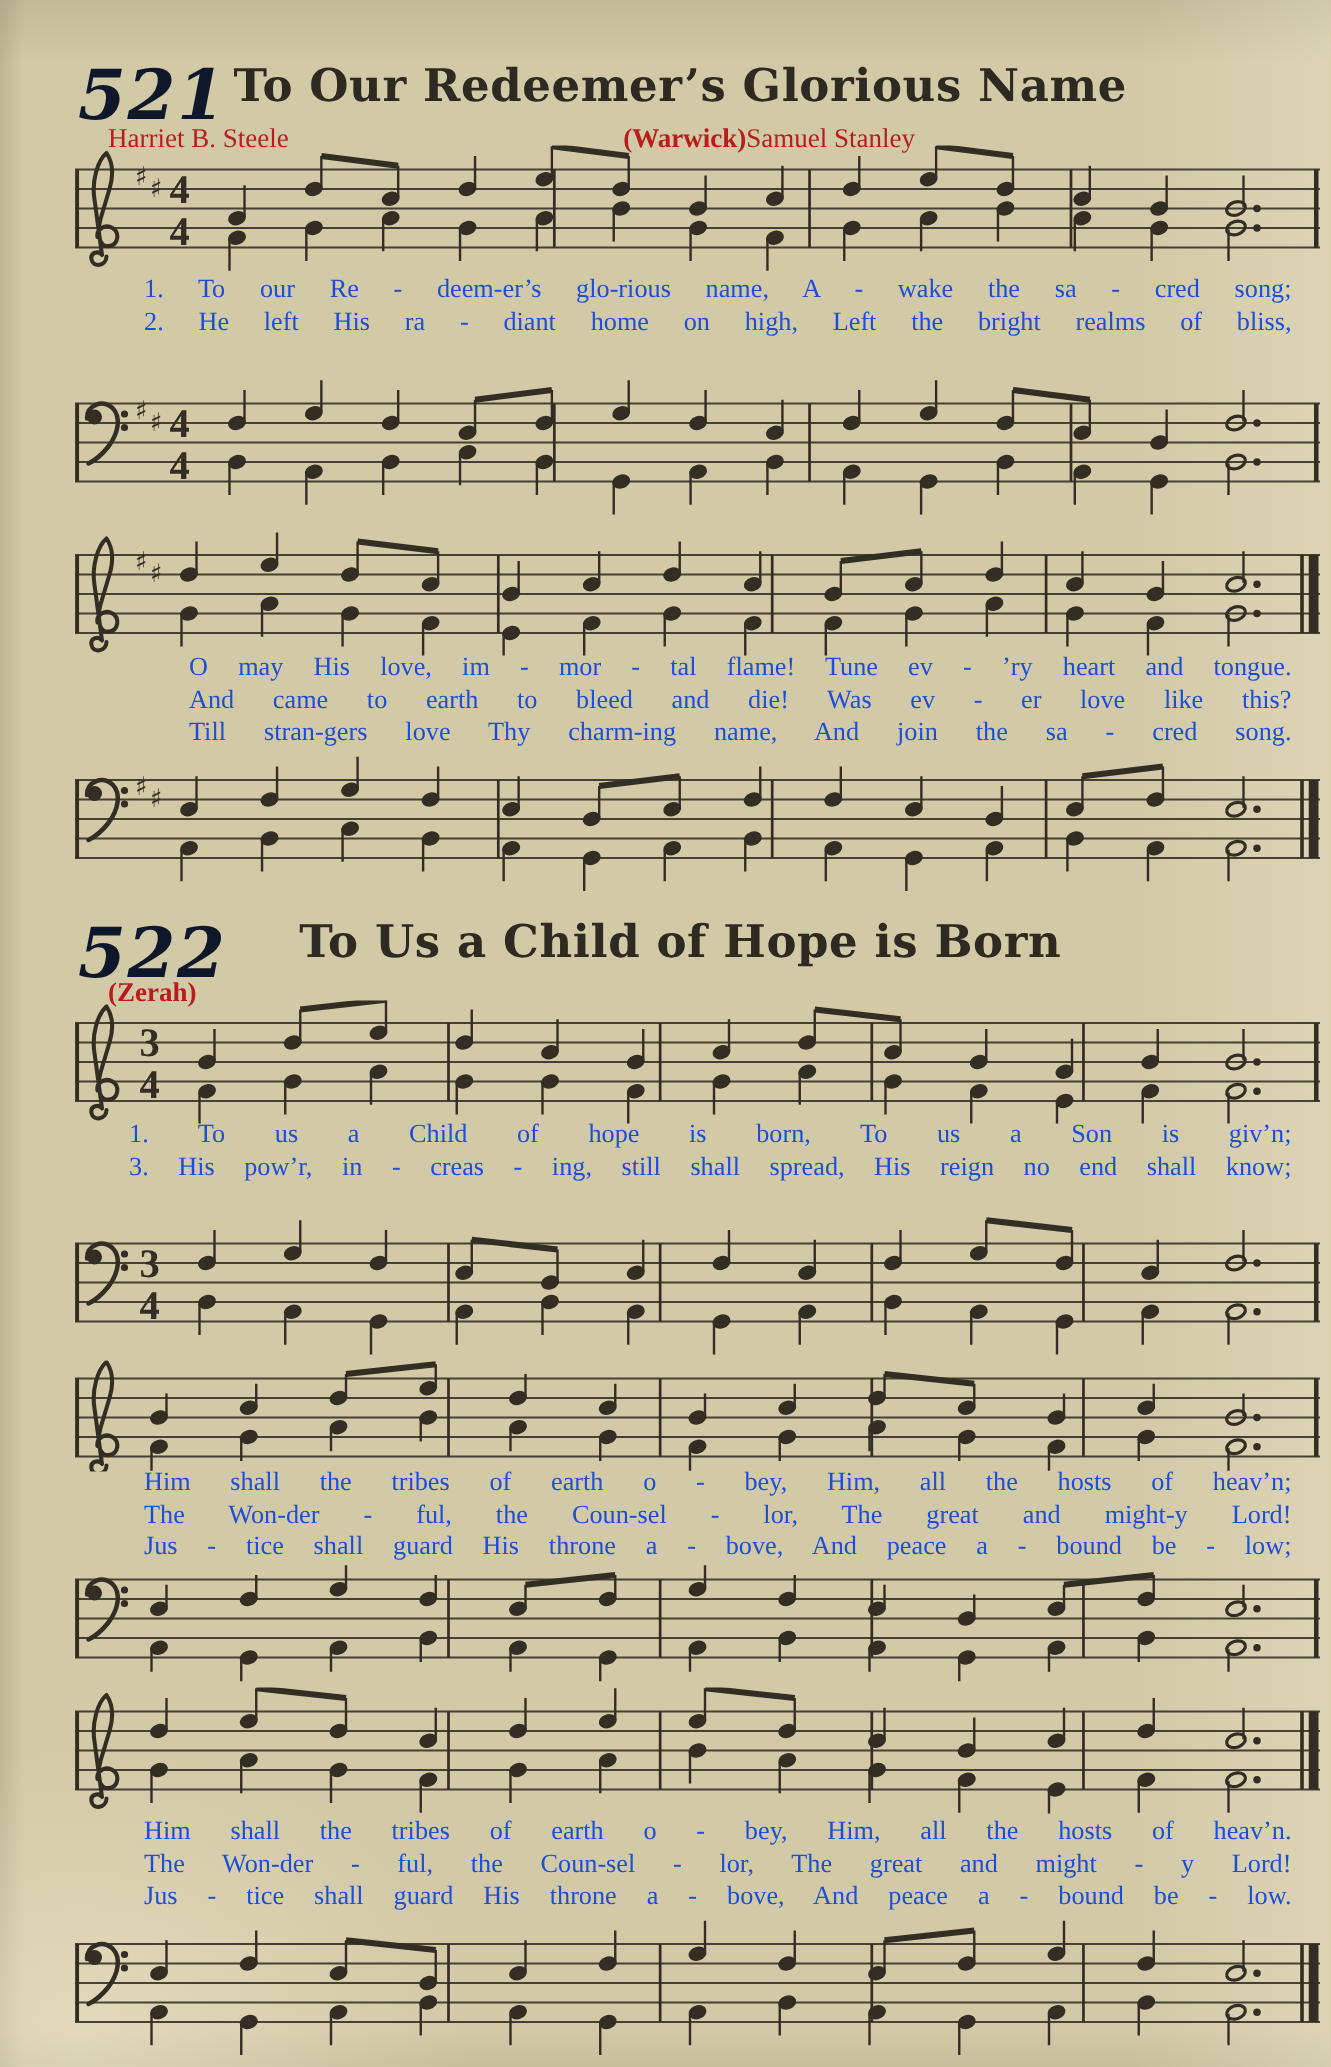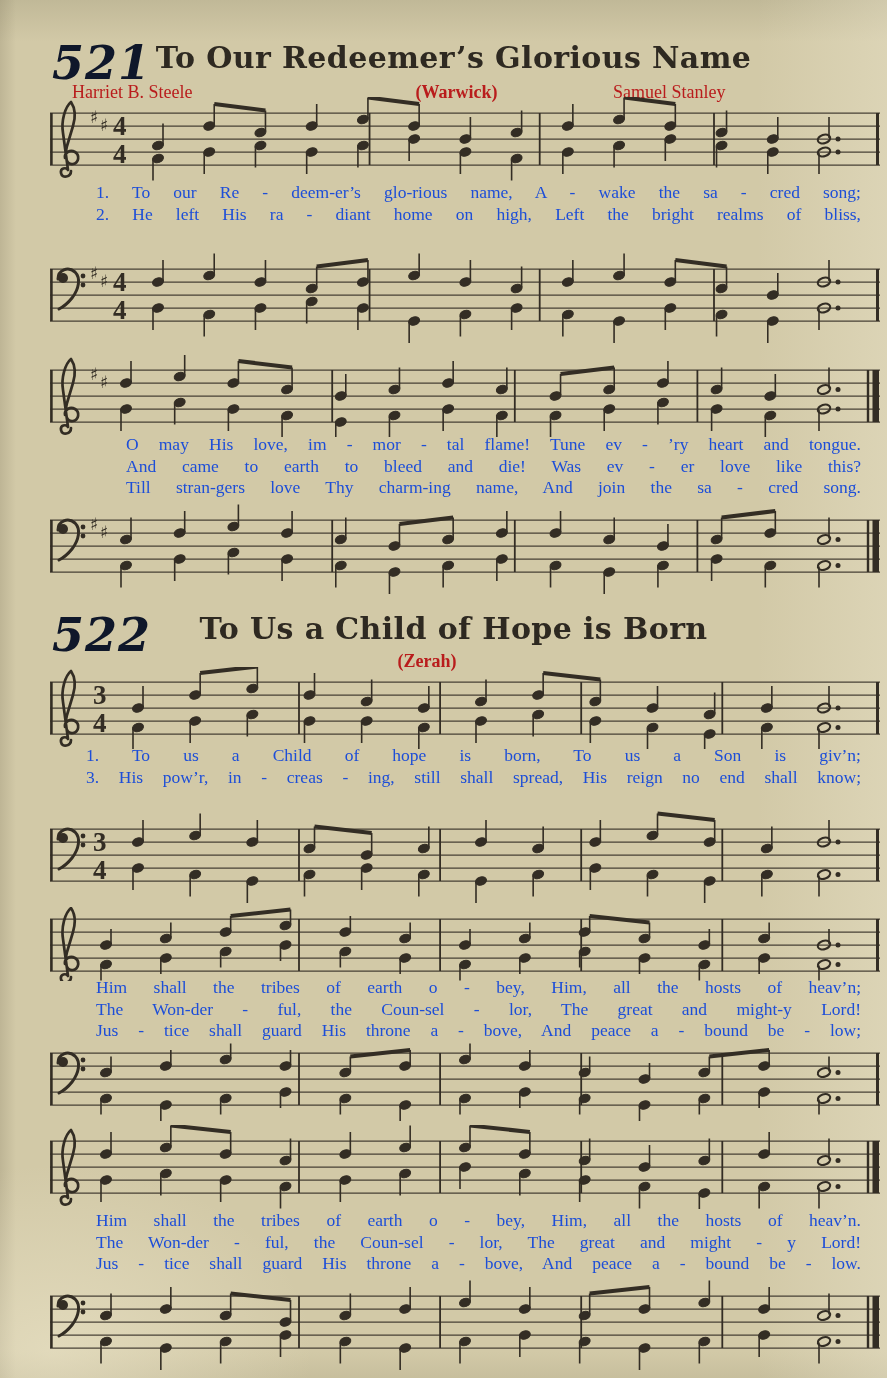--- a/index.html
+++ b/index.html
@@ -25,22 +25,22 @@
     position:absolute;left:60px;right:40px;text-align:center;
     font-weight:bold;font-size:30px;letter-spacing:.4px;
     font-family:"DejaVu Serif", serif;color:#2e2921;white-space:nowrap;
   }
   .credits{
     position:absolute;left:72px;right:46px;
     display:grid;grid-template-columns:1fr auto 1fr;align-items:baseline;
     font-size:18px;color:#b91c1c;
   }
   .credits .author{text-align:left;}
-  .credits .tune{text-align:right;font-weight:bold;}
-  .credits .composer{text-align:center;}
+  .credits .tune{text-align:left;font-weight:bold;}
+  .credits .composer{text-align:left;}
   .staff{position:absolute;left:50px;width:830px;}
   .staff svg{display:block;width:100%;height:100%;}
   .lyrics{position:absolute;font-size:17.5px;line-height:21.6px;color:#1d4ed8;}
   .lyric-line{
     text-align:justify;text-align-last:justify;
     word-spacing:1.5px;white-space:normal;
   }
 </style>
 </head>
 <body>

